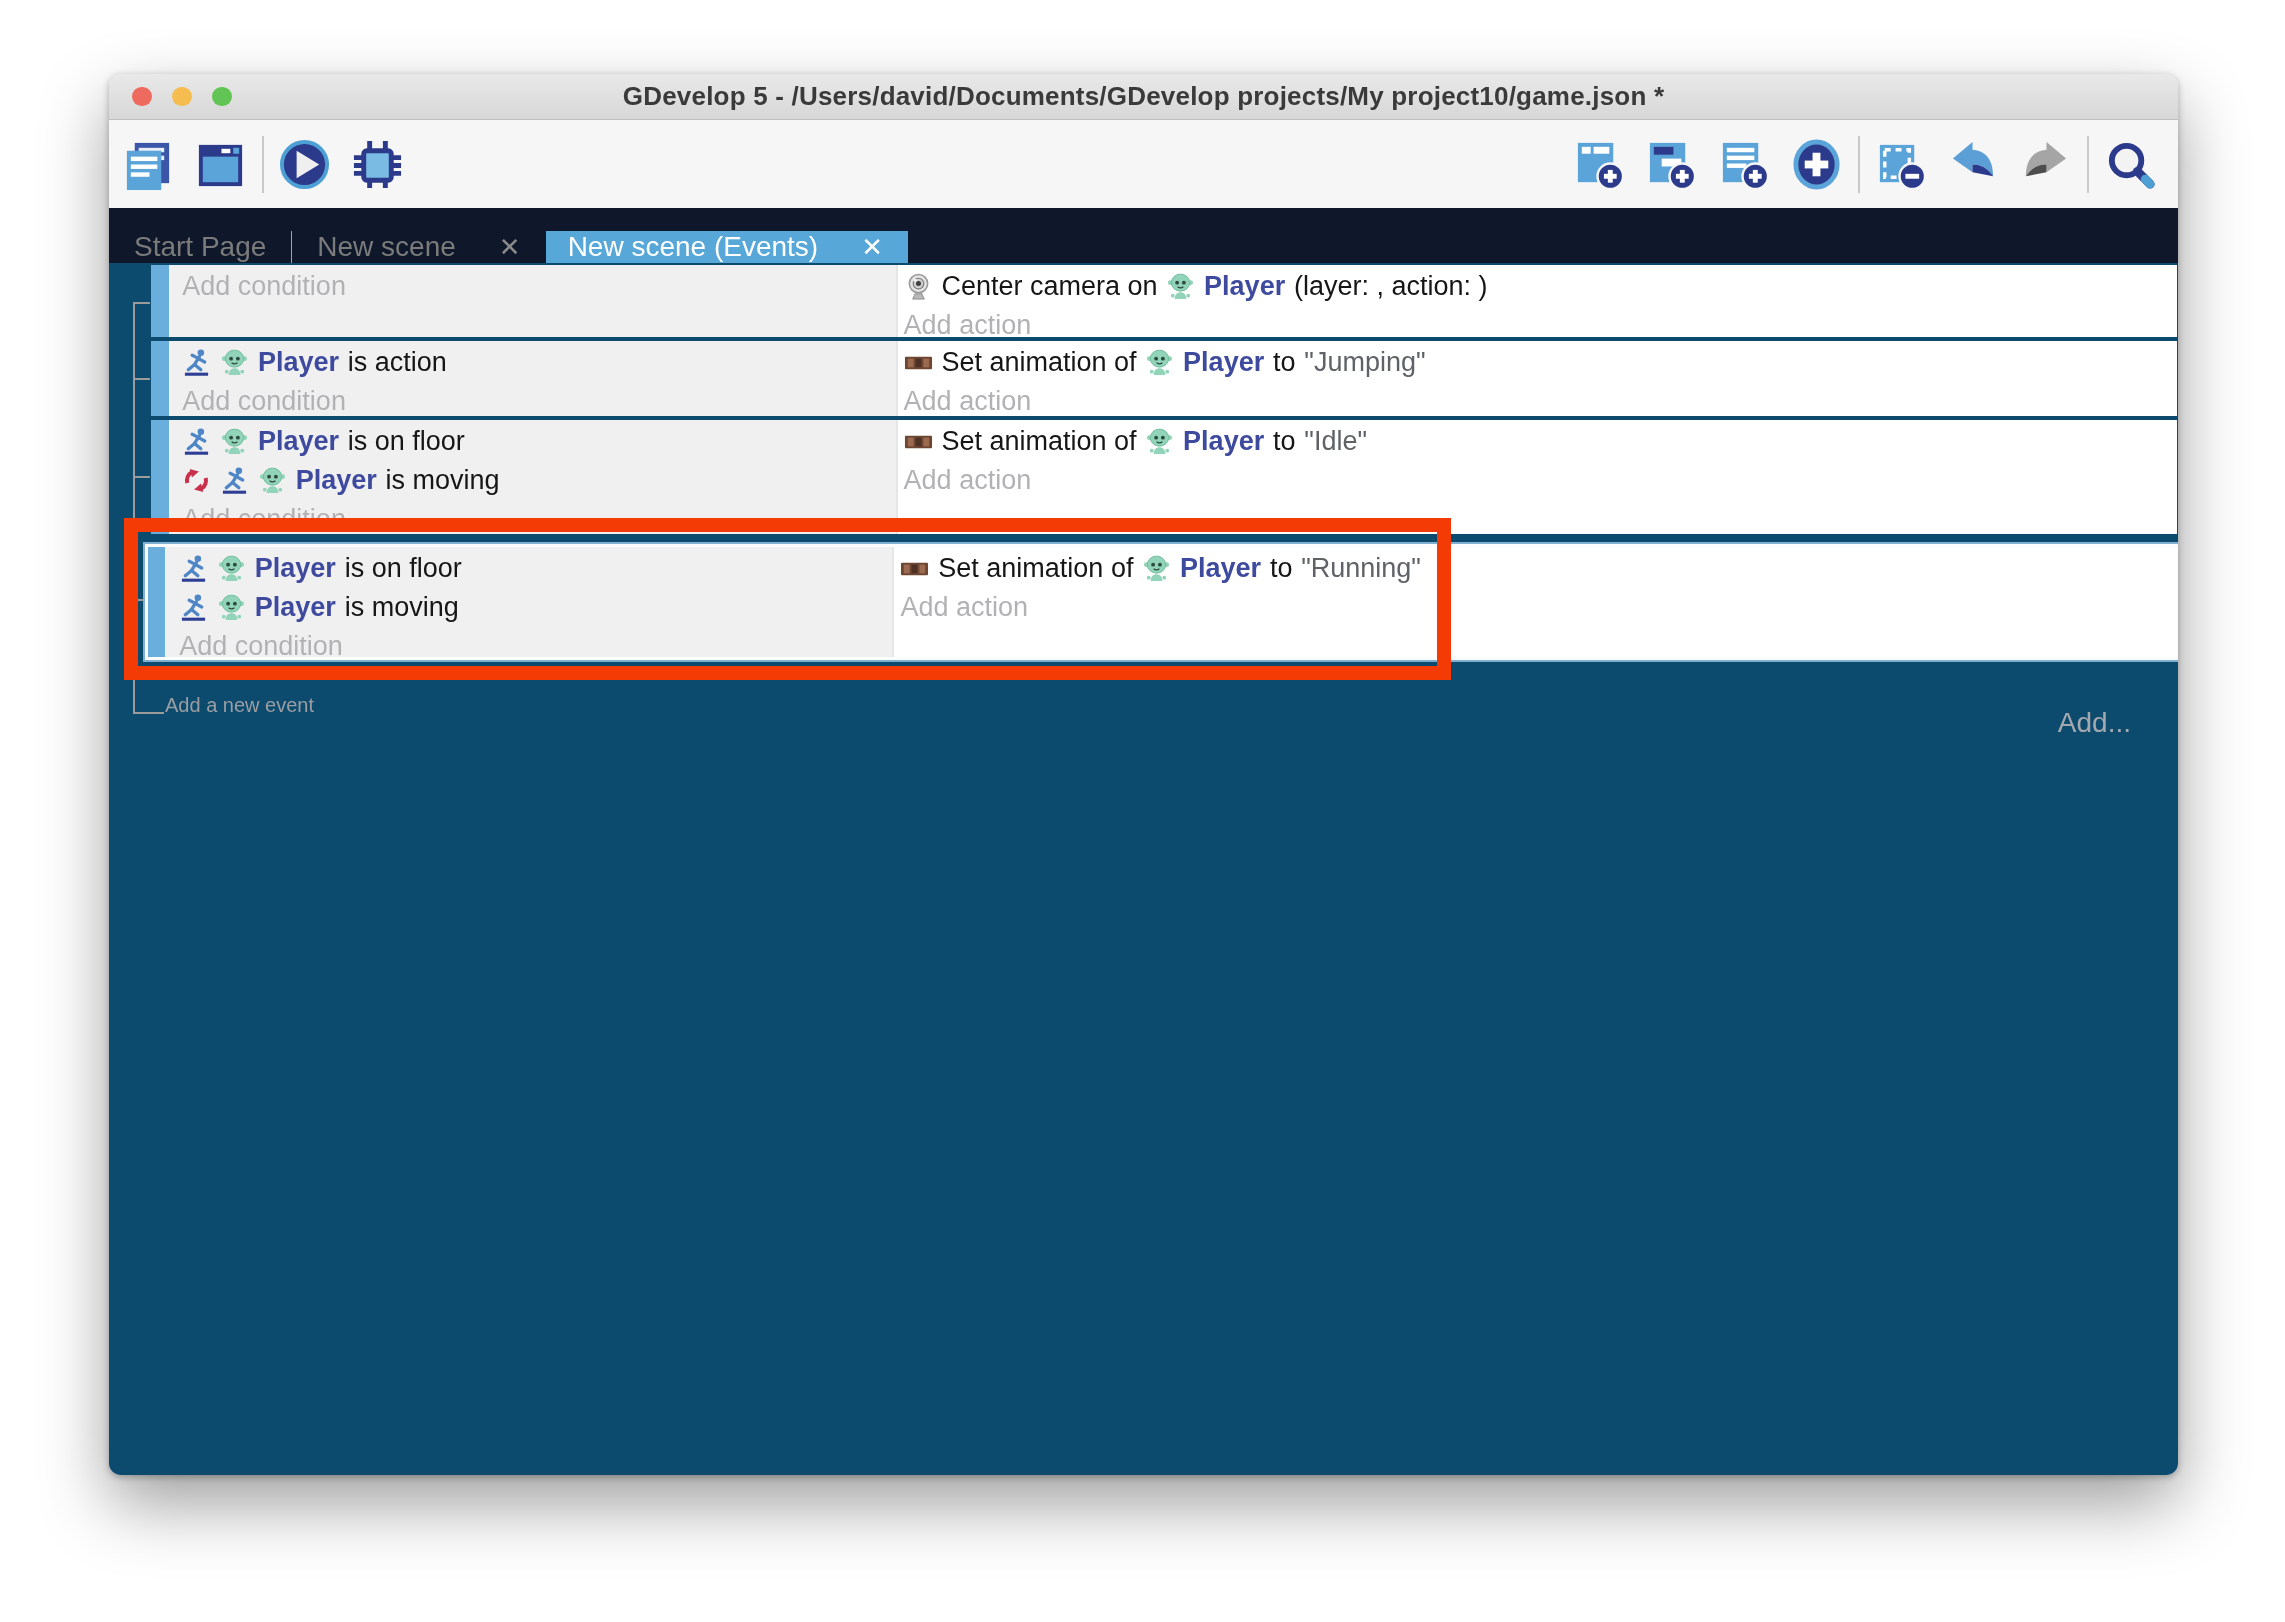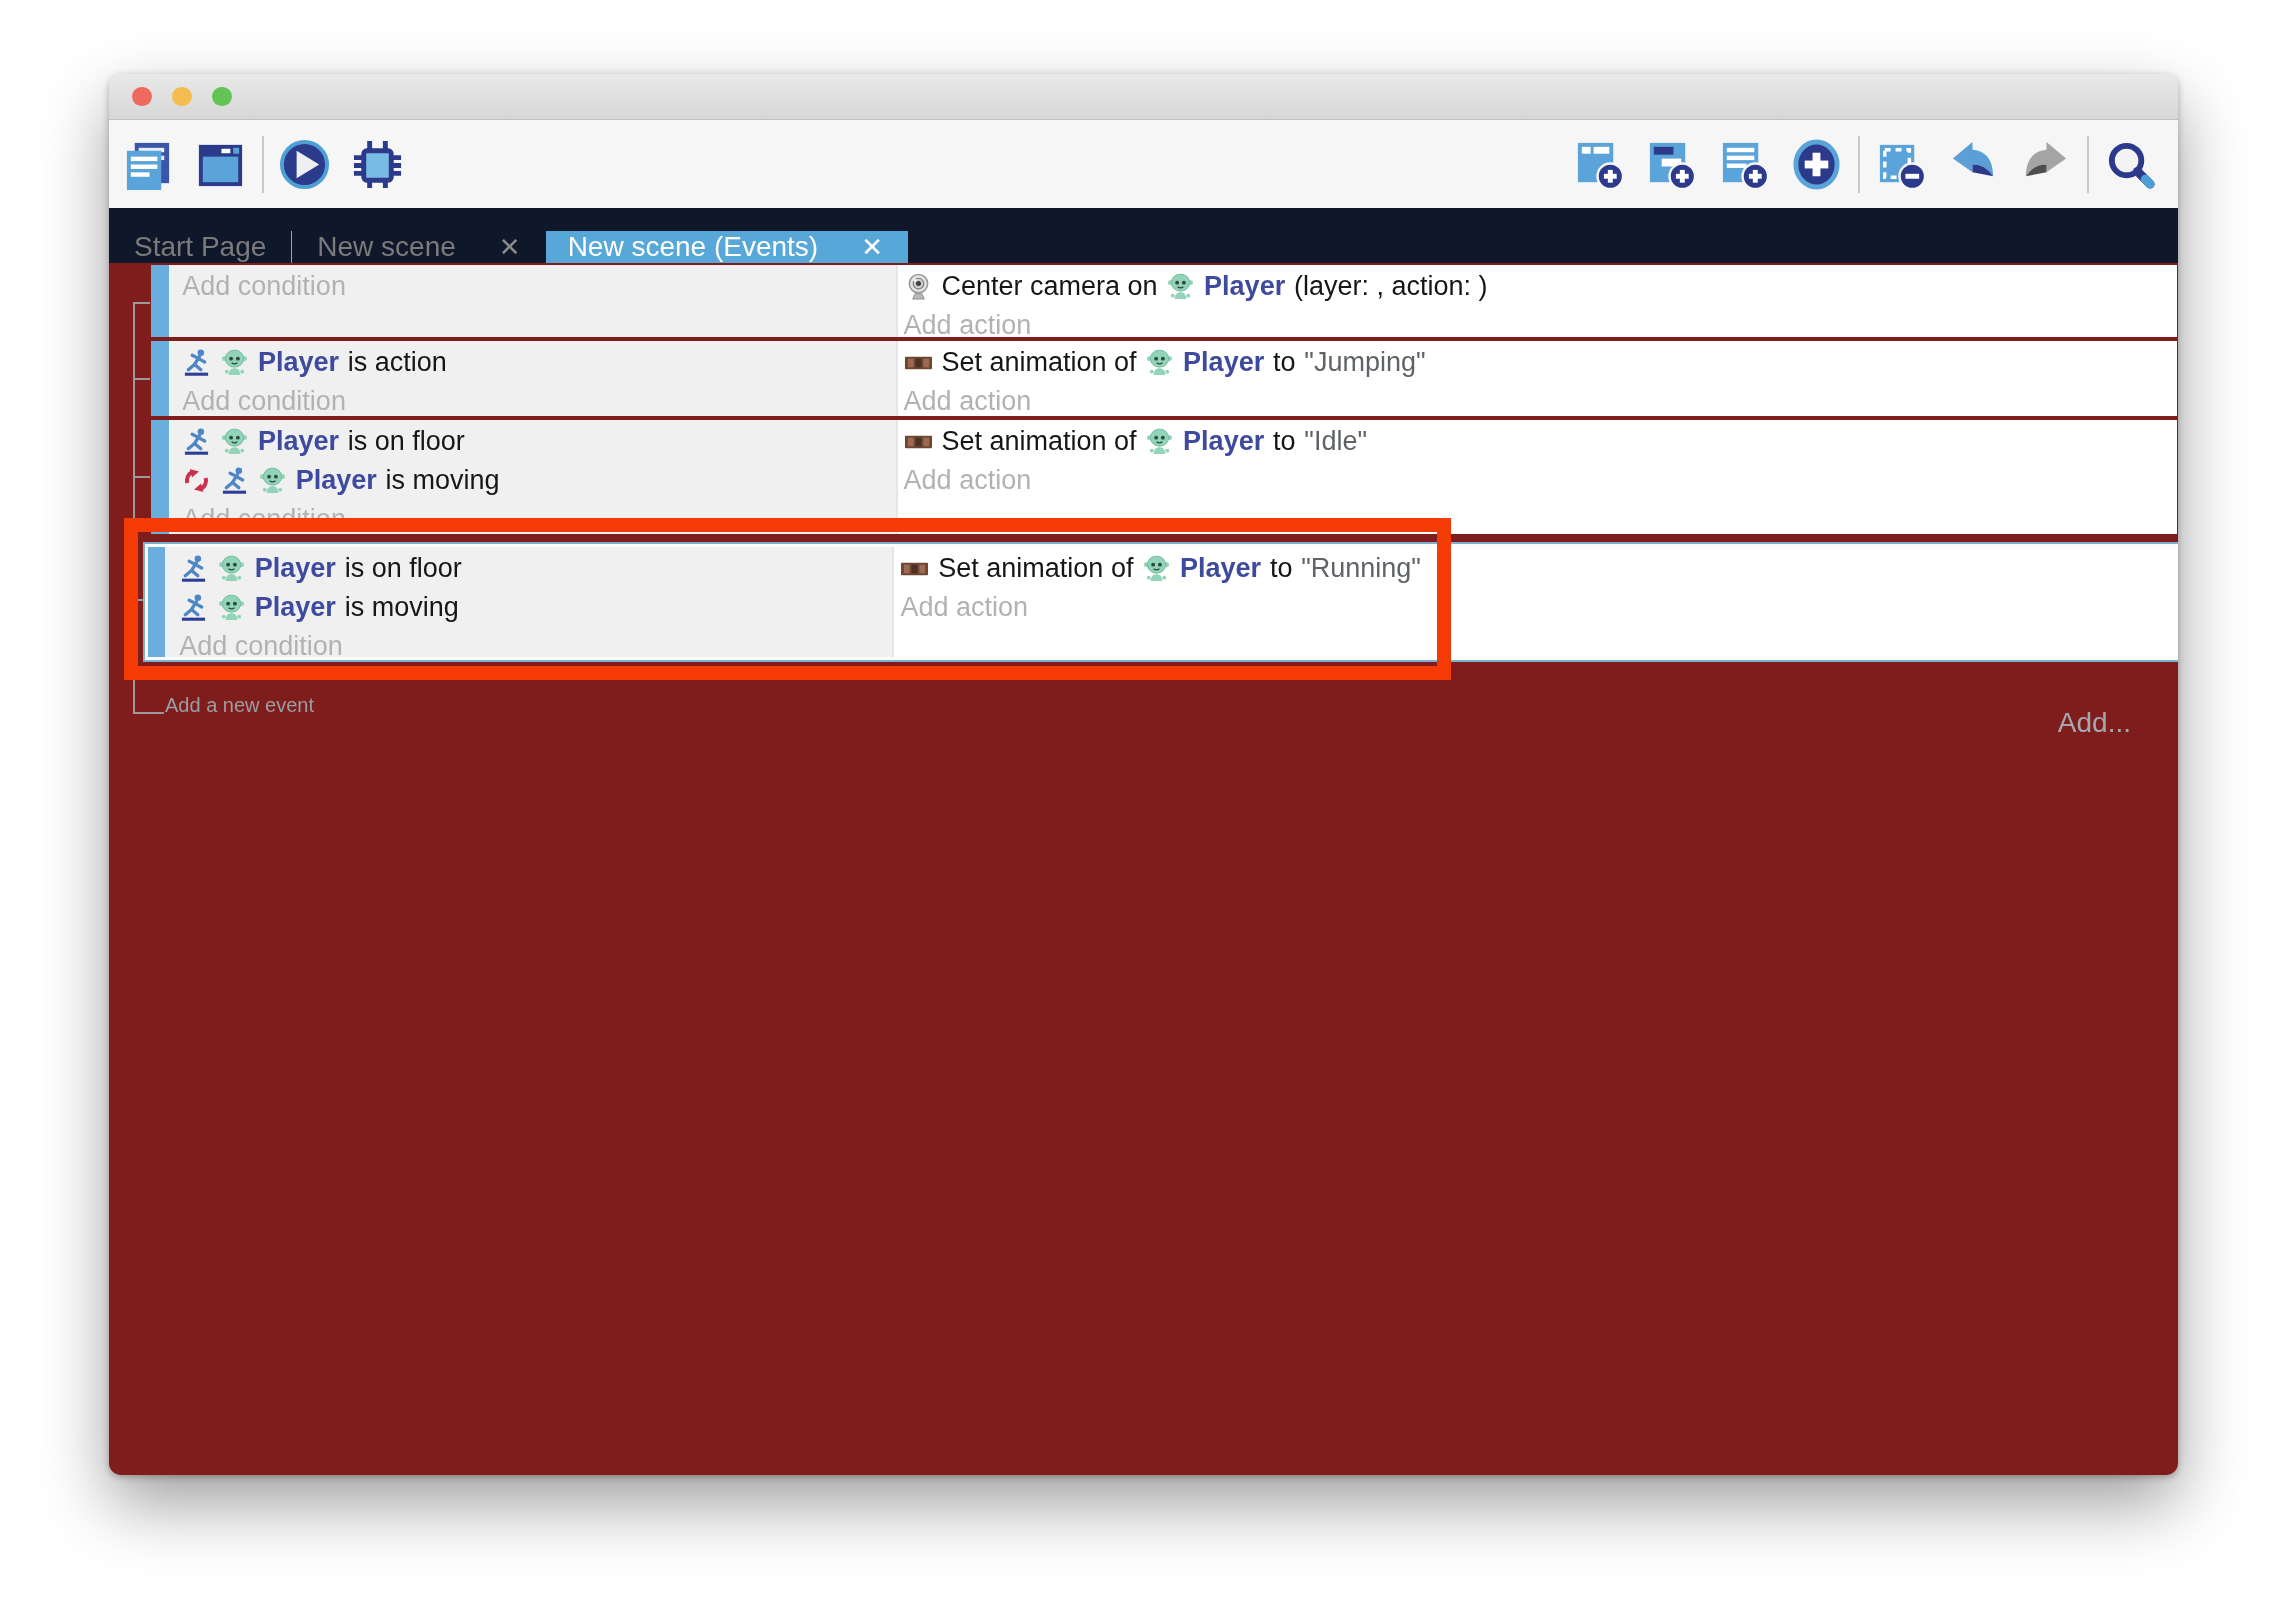--- a/index.html
+++ b/index.html
@@ -24,21 +24,21 @@
   .tbicon{width:53px;height:53px;display:block;cursor:pointer;}
   .spacer{flex:1;}
   
   .tabbar{height:55px;background:#0f172a;display:flex;align-items:flex-end;}
   .tab{display:flex;align-items:center;gap:43px;padding:0 25px;font-size:28px;color:#7b7b7b;cursor:pointer;}
   .tab + .tab{border-left:1px solid #a3a3a3;}
   .tab.active{background:#57a7d8;color:#ffffff;border-left:none;padding-left:22px;}
   .tab .close{font-size:26px;color:#8a8a8a;line-height:1;}
   .tab.active .close{color:#ffffff;}
   
-  .events{position:relative;height:1214px;background:#7f1d1d;}
+  .events{position:relative;height:1214px;background:#0c4a6e;}
   .event{position:absolute;left:42px;width:2026px;display:flex;align-items:stretch;}
   .evbar{width:17.6px;background:#6aaede;flex:0 0 17.6px;}
   .cond{width:729px;flex:0 0 729px;background:#f0f0f1;border-right:2px solid #e6e6e8;
         padding:2px 0 0 13.7px;box-sizing:border-box;overflow:hidden;}
   .acts{flex:1;background:#ffffff;padding:2px 0 0 6px;box-sizing:border-box;overflow:hidden;}
   .line{display:flex;align-items:center;height:39px;font-size:27px;color:#161616;white-space:nowrap;}
   .line > *{margin-right:8.8px;}
   .ph{color:#b2b2b4;cursor:pointer;}
   .obj{font-weight:700;color:#3d4a9e;}
   .val{color:#5f6368;}
@@ -193,20 +193,21 @@
 
 <div class="stage">
   <div class="window">
 
     <div class="titlebar">
       <div class="traffic">
         <div class="light red"></div>
         <div class="light yellow"></div>
         <div class="light green"></div>
       </div>
+      <div class="titletext">GDevelop 5 - /Users/david/Documents/GDevelop projects/My project10/game.json *</div>
     </div>
 
     <div class="toolbar">
       <div class="tbgroup">
         <svg class="tbicon" viewBox="0 0 54 54" width="53" height="53">
             <use href="#sym-sheet"></use>
           </svg>
         <svg class="tbicon" viewBox="0 0 54 54" width="53" height="53">
             <use href="#sym-scene"></use>
           </svg>

